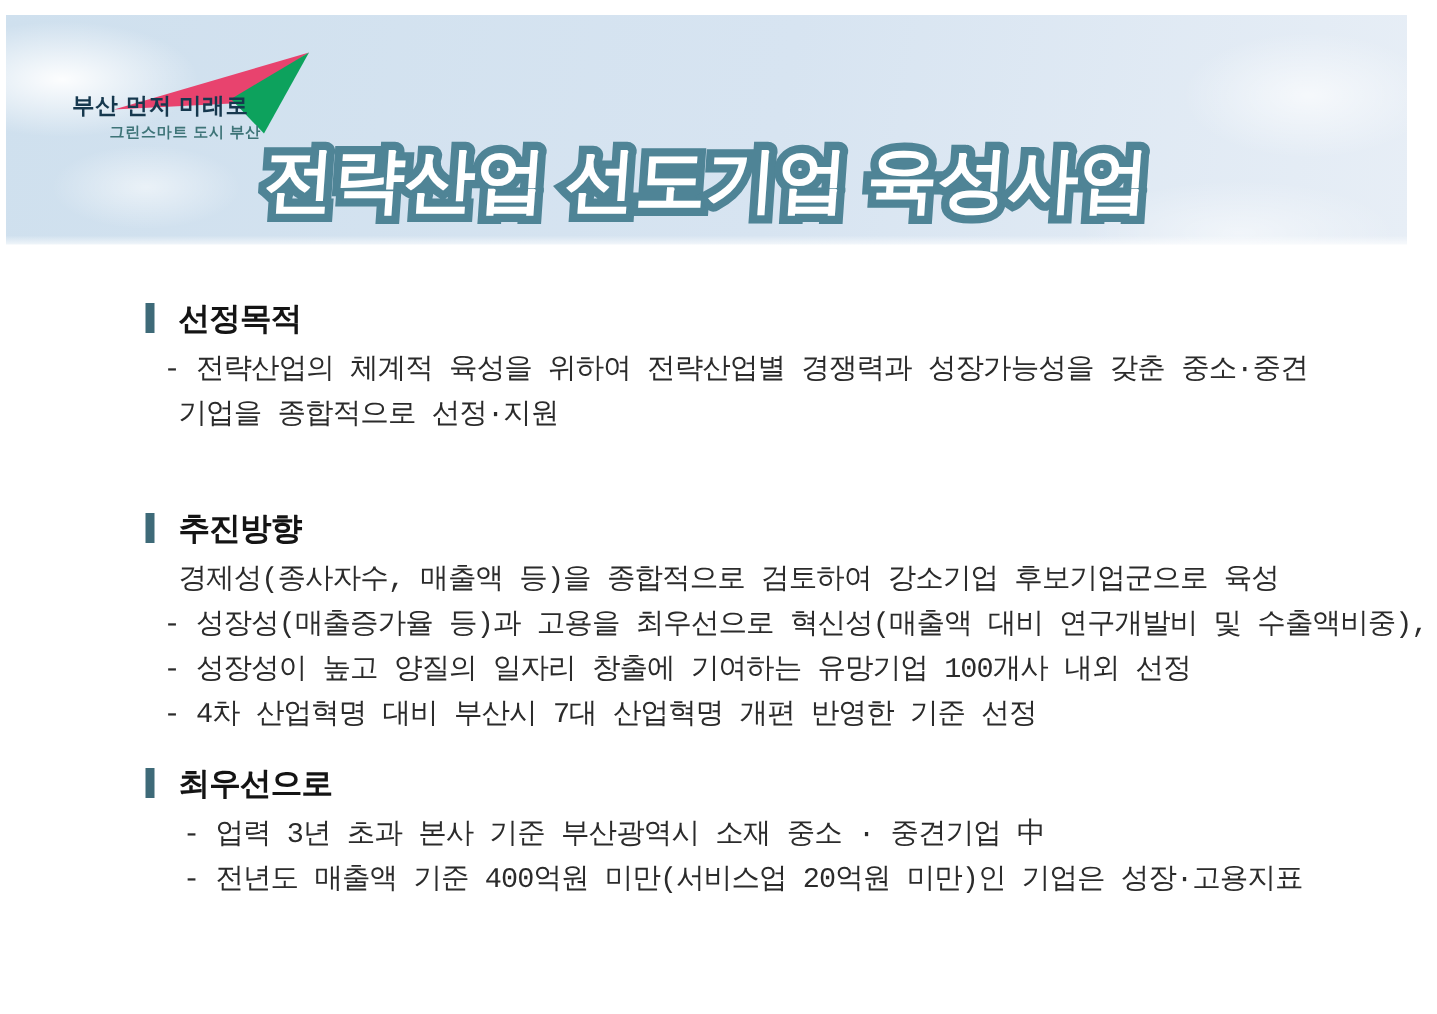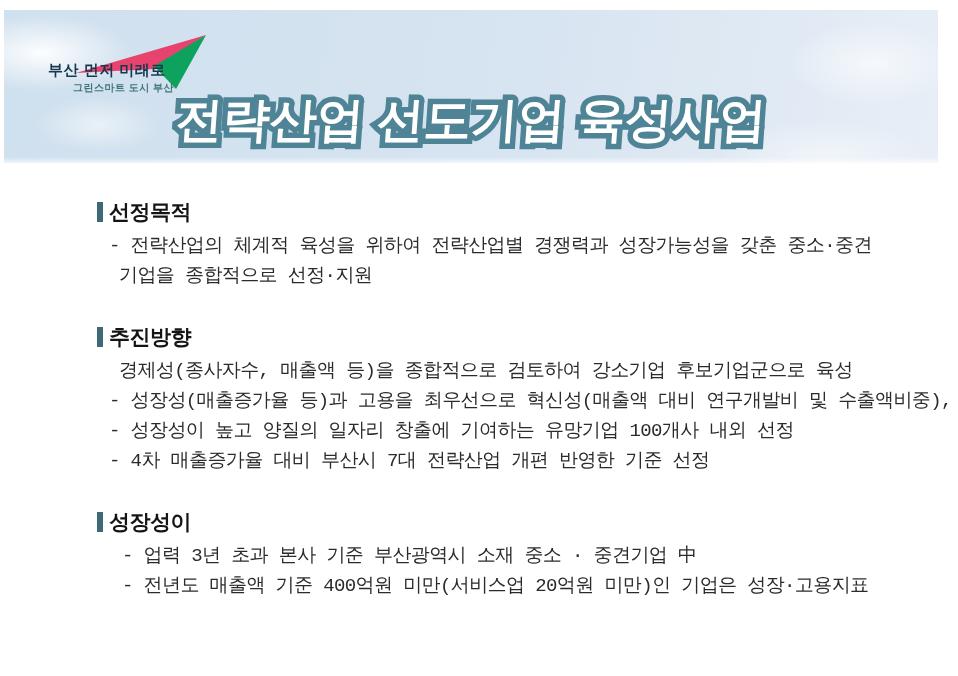--- a/index.html
+++ b/index.html
@@ -42,32 +42,32 @@
     white-space:nowrap;line-height:72px;
   }
   .title-stroke{
     position:absolute;left:0;right:0;top:0;color:#4f8496;
     -webkit-text-stroke:11px #4f8496;text-stroke:11px #4f8496;
   }
   .title-fill{position:relative;color:#ffffff;}
   
   .content{position:absolute;left:97px;top:0;width:830px;}
   .sec{position:absolute;left:0;width:830px;}
-  .sec-head{display:flex;align-items:center;gap:6px;height:24px;}
+  .sec-head{display:flex;align-items:center;gap:16px;height:24px;}
   .sec-bar{width:6px;height:20px;background:#3e6a78;flex:0 0 auto;}
   .sec-title{margin:0;font-size:21px;font-weight:bold;color:#141414;letter-spacing:-0.5px;}
   .items{margin-top:7px;font-family:Liberation Mono, monospace;}
   .item{
     margin:0;padding-left:12px;font-size:19px;line-height:30px;
     color:#2b2b2b;letter-spacing:-0.6px;white-space:nowrap;
   }
   .item.cont{padding-left:22px;}
   .sec-3 .item{padding-left:25px;}
   #sec-0{top:200px}
-  #sec-1{top:325px}
+  #sec-1{top:340px}
   #sec-2{top:510px}
 </style>
 </head>
 <body>
 
 <div class="page">
 
   <div class="band">
 
     <div class="logo">
@@ -101,28 +101,28 @@
 
     <section class="sec sec-2" id="sec-1">
       <div class="sec-head">
         <span class="sec-bar"></span>
         <h2 class="sec-title">추진방향</h2>
       </div>
       <div class="items">
         <p class="item cont">경제성(종사자수, 매출액 등)을 종합적으로 검토하여 강소기업 후보기업군으로 육성</p>
         <p class="item">- 성장성(매출증가율 등)과 고용을 최우선으로 혁신성(매출액 대비 연구개발비 및 수출액비중),</p>
         <p class="item">- 성장성이 높고 양질의 일자리 창출에 기여하는 유망기업 100개사 내외 선정</p>
-        <p class="item">- 4차 매출증가율 대비 부산시 7대 전략산업 개편 반영한 기준 선정</p>
+        <p class="item">- 4차 산업혁명 대비 부산시 7대 산업혁명 개편 반영한 기준 선정</p>
       </div>
     </section>
 
     <section class="sec sec-3" id="sec-2">
       <div class="sec-head">
         <span class="sec-bar"></span>
-        <h2 class="sec-title">성장성이</h2>
+        <h2 class="sec-title">최우선으로</h2>
       </div>
       <div class="items">
         <p class="item">- 업력 3년 초과 본사 기준 부산광역시 소재 중소 · 중견기업 中</p>
         <p class="item">- 전년도 매출액 기준 400억원 미만(서비스업 20억원 미만)인 기업은 성장·고용지표</p>
       </div>
     </section>
 
   </div>
 
 </div>

